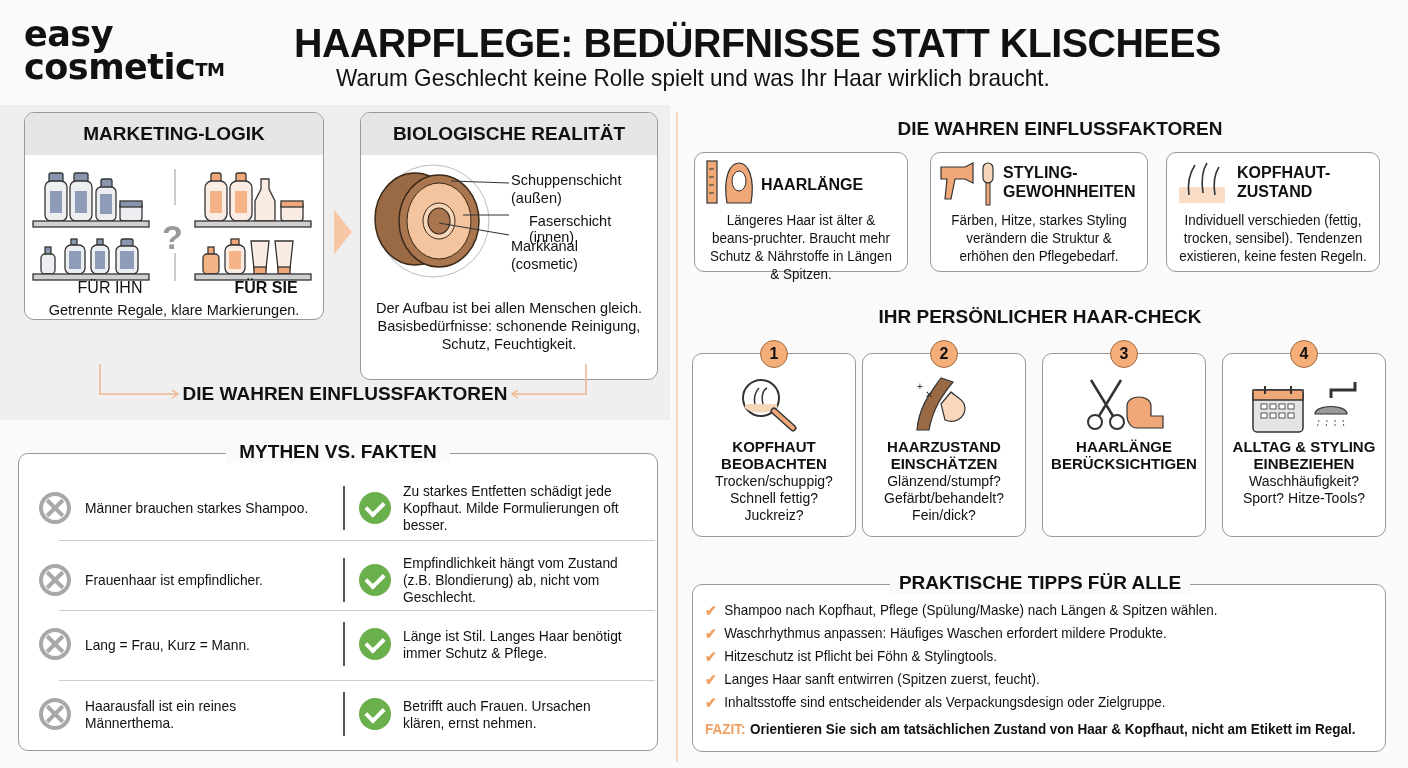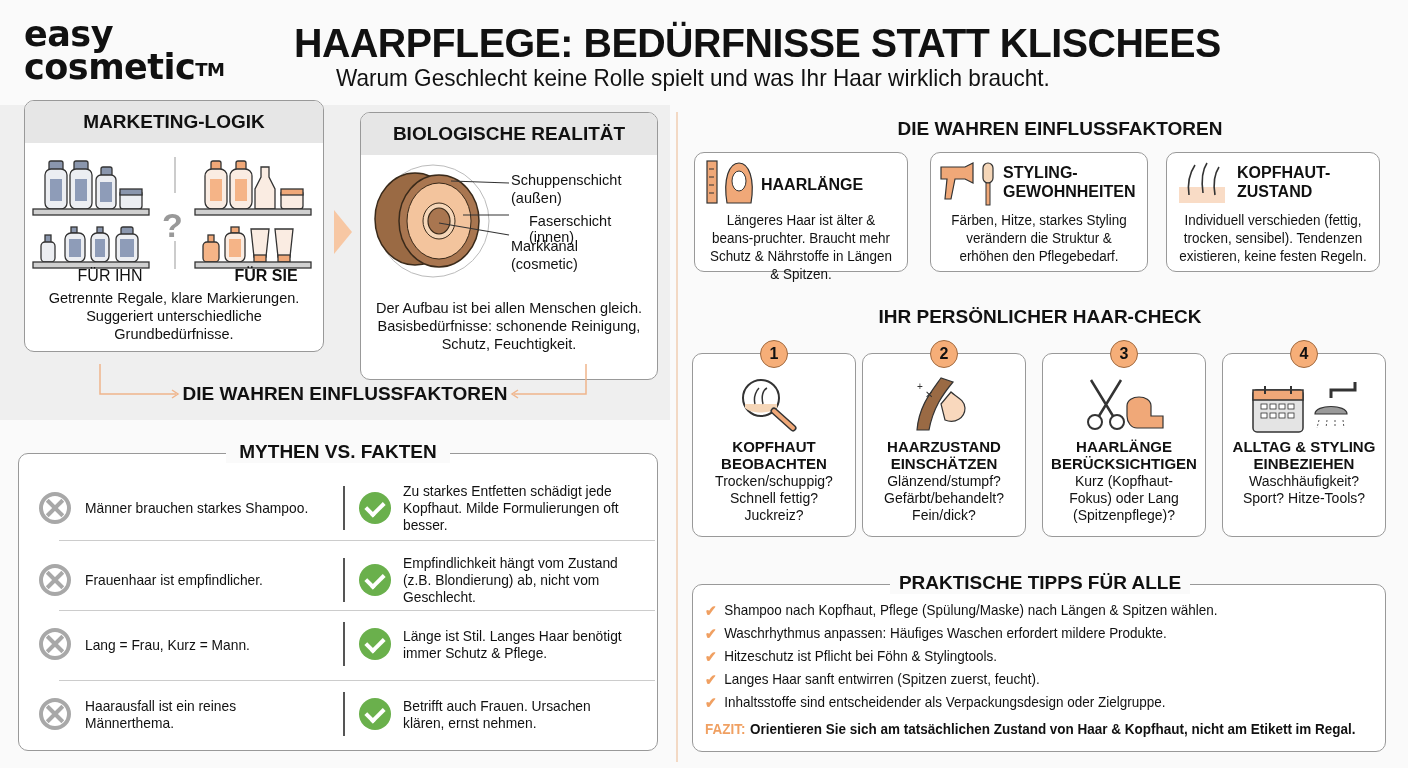--- a/index.html
+++ b/index.html
@@ -42,21 +42,21 @@
 <div class="abs logo">
   <div>easy</div>
   <div><span>cosmetic</span><sup>TM</sup></div>
 </div>
 <div class="abs title">HAARPFLEGE: BEDÜRFNISSE STATT KLISCHEES</div>
 <div class="abs subtitle">Warum Geschlecht keine Rolle spielt und was Ihr Haar wirklich braucht.</div>
 
 <div class="abs leftbg"></div>
 <div class="abs divider"></div>
 
-<div class="abs card" style="left:24px;top:100px;width:300px;height:252px">
+<div class="abs card" style="left:24px;top:112px;width:300px;height:208px">
   <div class="card-head">MARKETING-LOGIK</div>
   <svg width="300" height="120" viewBox="0 0 300 120" style="position:absolute;left:0;top:48px">
     <g stroke="#333" stroke-width="1.3">
 
       <rect x="24" y="12" width="14" height="10" rx="2" fill="#8a96ad"></rect>
         <rect x="20" y="20" width="22" height="40" rx="6" fill="#eceef2"></rect>
         <rect x="25" y="30" width="12" height="22" fill="#8e9cb8" stroke="none"></rect>
       <rect x="49" y="12" width="14" height="10" rx="2" fill="#8a96ad"></rect>
         <rect x="45" y="20" width="22" height="40" rx="6" fill="#eceef2"></rect>
         <rect x="50" y="30" width="12" height="22" fill="#8e9cb8" stroke="none"></rect>
@@ -230,21 +230,20 @@
 </div>
 <div class="step box" style="left:1042px">
   <div class="badge">3</div>
   <svg class="abs" style="left:40px;top:22px" width="84" height="58">
     <path d="M8 4 L30 40 M38 4 L16 40" stroke="#333" stroke-width="2.5"></path>
     <circle cx="12" cy="46" r="7" fill="#fff" stroke="#333" stroke-width="2"></circle>
     <circle cx="34" cy="46" r="7" fill="#fff" stroke="#333" stroke-width="2"></circle>
     <path d="M44 30 c0 -12 24 -12 24 0 v10 h12 v12 h-26 c-6 0 -10 -6 -10 -12z" fill="#f0a878" stroke="#333" stroke-width="1.2"></path>
   </svg>
   <div class="stitle">HAARLÄNGE BERÜCKSICHTIGEN</div>
-  <div class="stext" style="padding:0 22px">Kurz (Kopfhaut-Fokus) oder Lang (Spitzenpflege)?</div>
 </div>
 <div class="step box" style="left:1222px">
   <div class="badge">4</div>
   <svg class="abs" style="left:28px;top:20px" width="110" height="62">
     <rect x="2" y="16" width="50" height="42" rx="4" fill="#e4e4e4" stroke="#333" stroke-width="1.5"></rect>
     <rect x="2" y="16" width="50" height="10" fill="#f0a878" stroke="#333" stroke-width="1.5"></rect>
     <path d="M14 12 v8 M40 12 v8" stroke="#333" stroke-width="2"></path>
     <g fill="#fff" stroke="#333" stroke-width="0.8">
         <rect x="10" y="30" width="6" height="5"></rect>
         <rect x="19" y="30" width="6" height="5"></rect>

